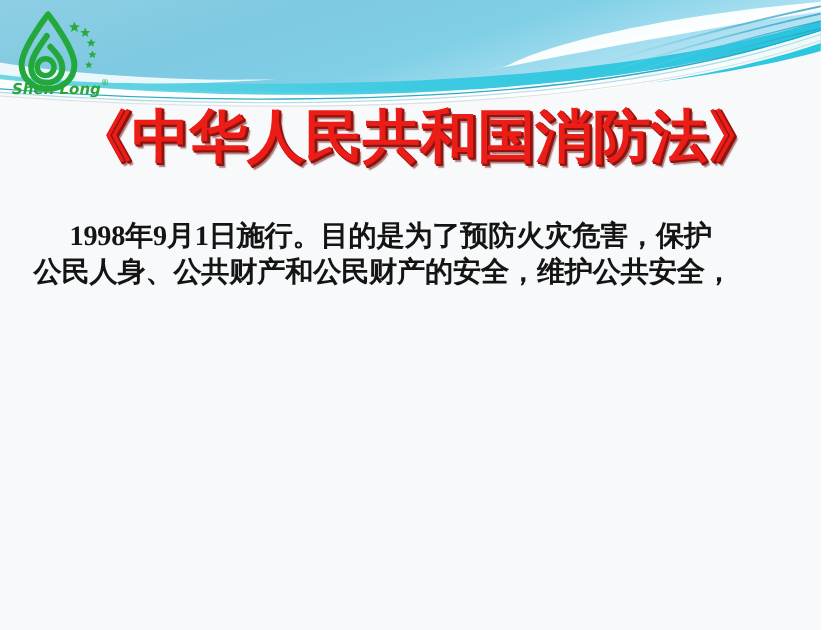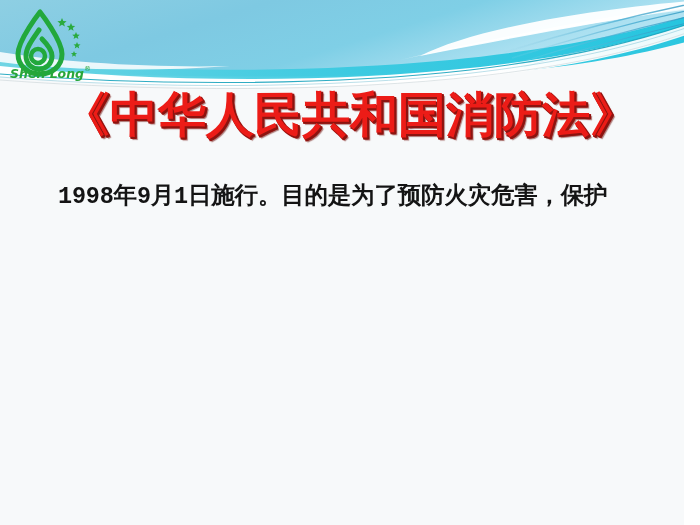--- a/index.html
+++ b/index.html
@@ -67,21 +67,21 @@
   }
 
   
   .body-wrap {
     position: absolute;
     left: 28px;
     top: 182px;
     width: 648px;
   }
   .body-line {
-    font-family: Liberation Mono, monospace;
+    font-family: Liberation Serif, serif;
     font-weight: bold;
     font-size: 23.5px;
     line-height: 30px;
     color: #141414;
     white-space: nowrap;
     letter-spacing: -0.2px;
   }
   .body-line.first { text-indent: 30px; }
 </style>
 </head>
@@ -164,15 +164,16 @@
       <text x="78" y="65" font-family="DejaVu Sans, sans-serif" font-size="7" fill="#28a63a">®</text>
     </svg>
   </div>
 
   <div class="title-wrap">
     <span class="slide-title">《中华人民共和国消防法》</span>
   </div>
 
   <div class="body-wrap">
     <div class="body-line first">1998年9月1日施行。目的是为了预防火灾危害，保护</div>
+    <div class="body-line">公民人身、公共财产和公民财产的安全，维护公共安全，</div>
   </div>
 
 </div>
 
 </body></html>

